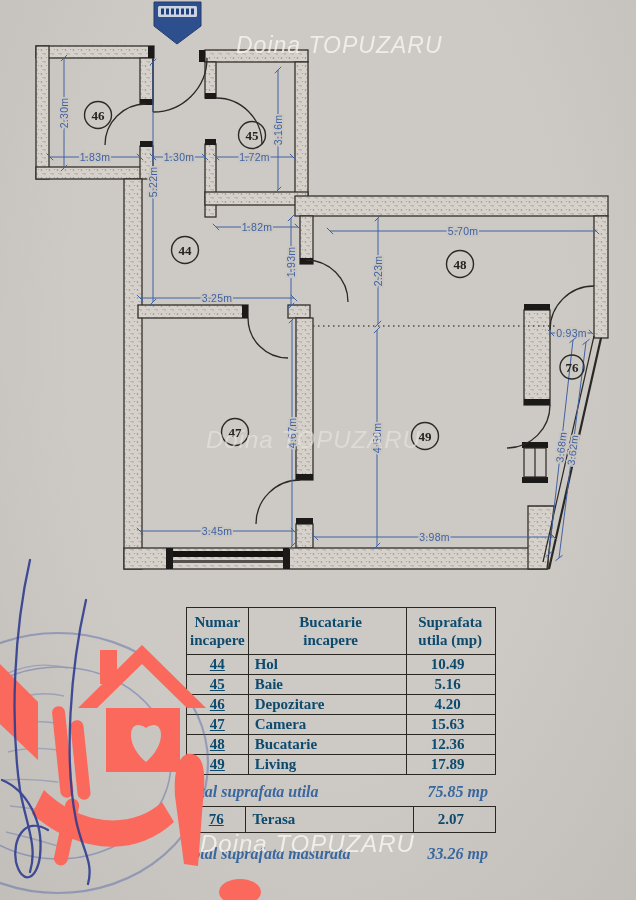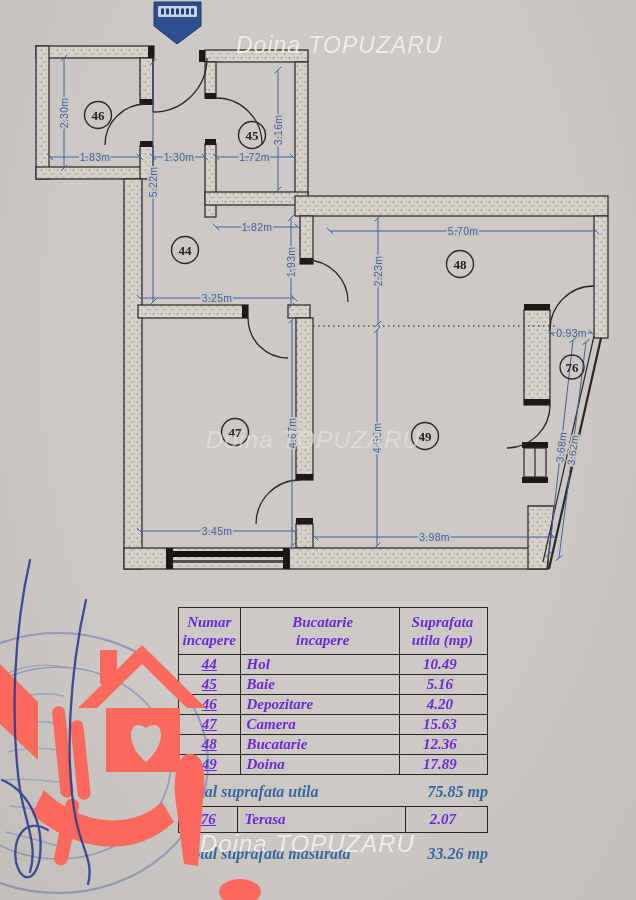--- a/index.html
+++ b/index.html
@@ -4,22 +4,23 @@
 <style>
   html,body{margin:0;padding:0;}
   body{
     width:636px;height:900px;position:relative;overflow:hidden;
     background:radial-gradient(ellipse at 50% 38%, #cdc9c4 55%, #c2beb9 100%);
     font-family:"Liberation Sans",sans-serif;
   }
   
   table.rt, table.tt{
     position:absolute;border-collapse:collapse;
-    font-family:"Liberation Serif",serif;font-style:italic;font-weight:bold;
-    color:#6d28d9;
+    font-family:"Liberation Serif",serif;font-weight:bold;
+    color:#0c4a6e;
+    margin-left:8px;
   }
   table.rt{left:178px;top:607px;width:310px;}
   table.tt{left:178px;top:806px;width:310px;}
   .rt th,.rt td,.tt td{border:1.6px solid #2a2620;padding:0;}
   .rt th{height:46px;font-size:15px;line-height:1.22;text-align:center;}
   .rt td{height:19px;font-size:15px;}
   .tt td{height:25px;font-size:15px;}
   .c-nr{width:62px;text-align:center;}
   .c-name{width:170px;padding-left:6px !important;text-align:left;}
   .c-area{width:78px;text-align:center;padding-right:7px !important;}
@@ -96,21 +97,21 @@
       <td class="c-name">Camera</td>
       <td class="c-area">15.63</td>
     </tr>
     <tr>
       <td class="c-nr"><span class="nr-u">48</span></td>
       <td class="c-name">Bucatarie</td>
       <td class="c-area">12.36</td>
     </tr>
     <tr>
       <td class="c-nr"><span class="nr-u">49</span></td>
-      <td class="c-name">Doina</td>
+      <td class="c-name">Living</td>
       <td class="c-area">17.89</td>
     </tr>
   </tbody>
 </table>
 
 <div class="totline tot-utila">
   <span class="lab">Total suprafata utila</span>
   <span class="val">75.85 mp</span>
 </div>
 

